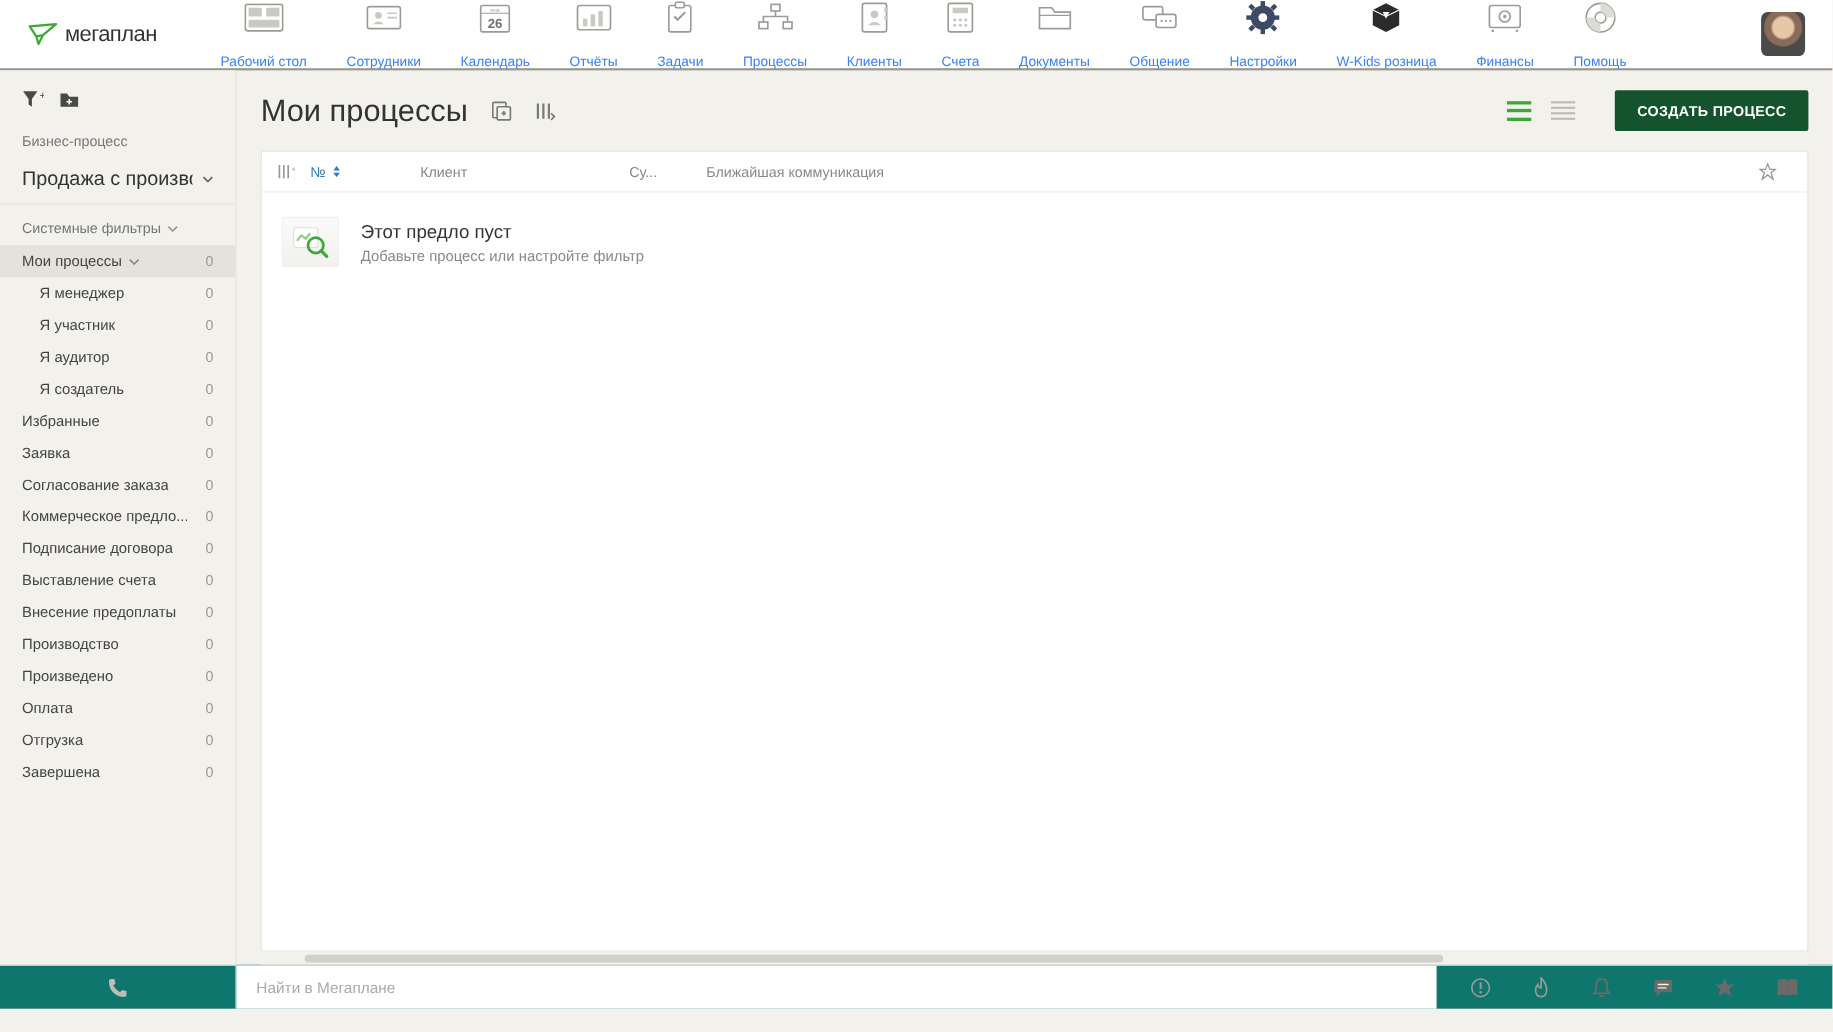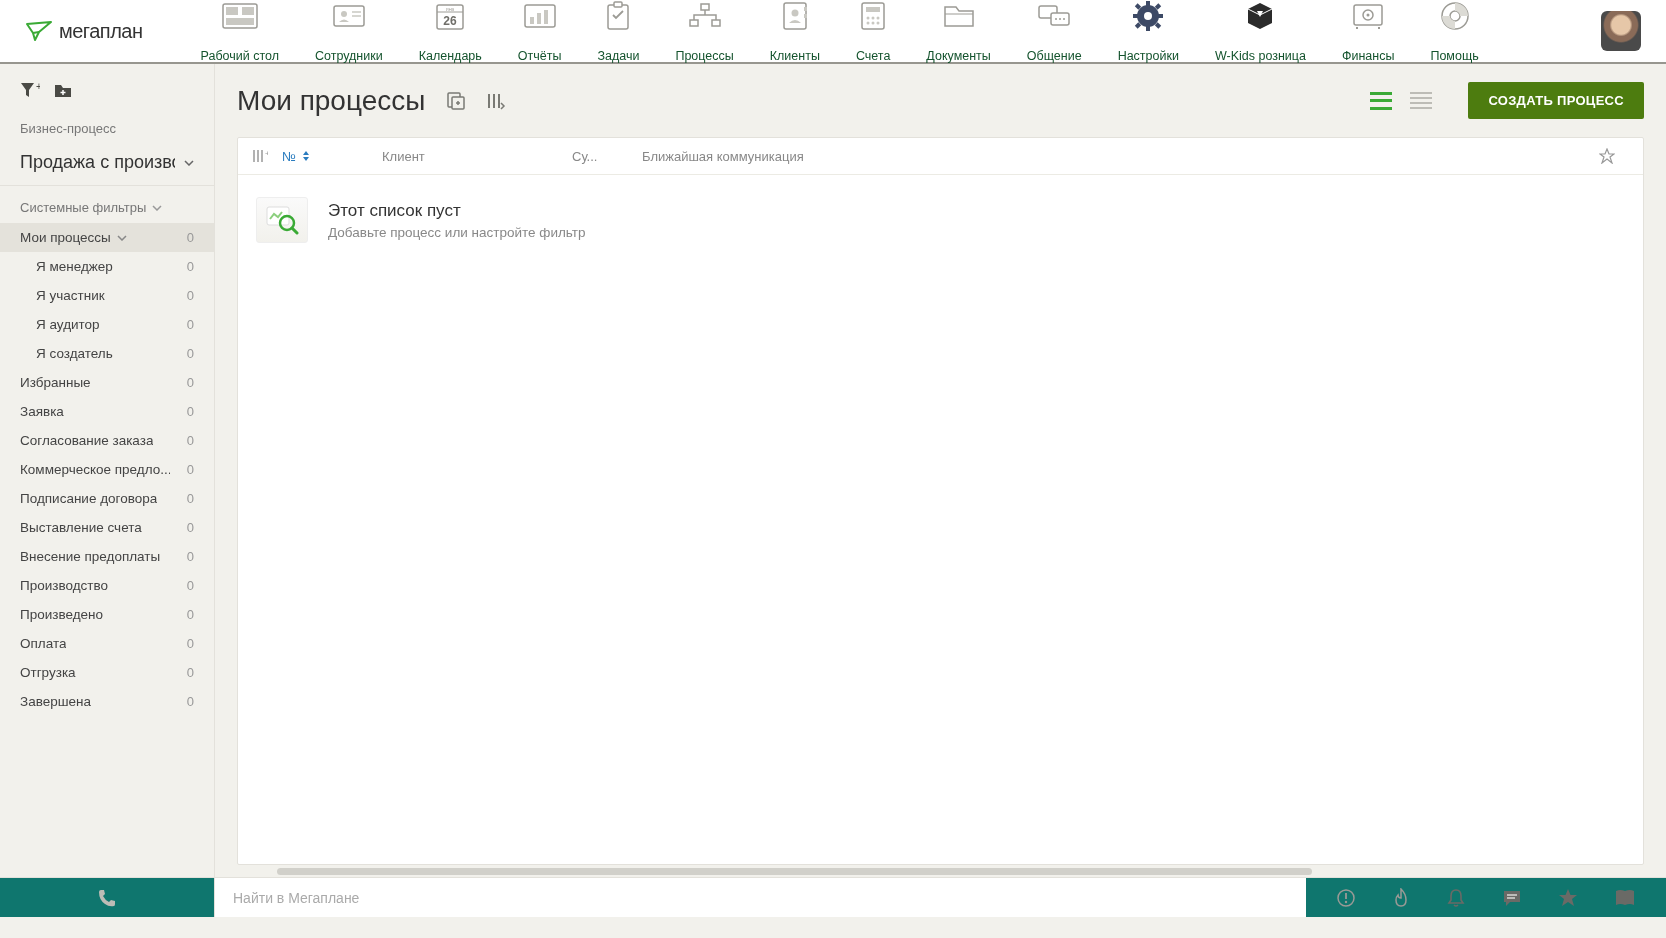--- a/index.html
+++ b/index.html
@@ -50,21 +50,21 @@
 .nav-item .nav-icon {
   height: 34px;
   display: flex;
   align-items: center;
   justify-content: flex-end;
   margin-bottom: 16px;
   color: #8a8a85;
 }
 .nav-item .nav-label {
   font-size: 12.5px;
-  color: #14532d;
+  color: #3b82f6;
   white-space: nowrap;
 }
 .avatar {
   width: 40px; height: 40px;
   border-radius: 6px;
   background: radial-gradient(circle at 50% 35%, #e6c7a8 0 28%, #8a6b58 35% 50%, #4a4a4a 55% 100%);
   margin-left: auto;
 }
 
 .main {
@@ -185,21 +185,21 @@
   cursor: pointer;
 }
 .view-toggle span {
   height: 3px;
   background: #bdbcb6;
   display: block;
 }
 .view-toggle.green span { background: #3aaa35; }
 .view-toggle.compact span { height: 2px; }
 .create-btn {
-  background: #4d7c0f;
+  background: #14532d;
   color: #fff;
   border: none;
   padding: 11px 20px;
   font-size: 13px;
   font-weight: 600;
   letter-spacing: 0.3px;
   cursor: pointer;
   margin-left: 18px;
   border-radius: 2px;
 }
@@ -669,21 +669,21 @@
       <div class="empty">
         <div class="empty-icon-box">
           <svg width="34" height="30" viewBox="0 0 34 30">
               <rect x="2" y="2" width="22" height="18" rx="2" fill="#fff" stroke="#ddd"></rect>
               <polyline points="5,14 9,9 13,12 17,7" fill="none" stroke="#8ccf7e" stroke-width="2"></polyline>
               <circle cx="22" cy="18" r="7" fill="none" stroke="#3aaa35" stroke-width="2.5"></circle>
               <line x1="27" y1="23" x2="32" y2="28" stroke="#3aaa35" stroke-width="3" stroke-linecap="round"></line>
             </svg>
         </div>
         <div>
-          <div class="empty-title">Этот список пуст</div>
+          <div class="empty-title">Этот предло пуст</div>
           <div class="empty-sub">Добавьте процесс или настройте фильтр</div>
         </div>
       </div>
     </div>
     <div class="hscroll">
       <div class="hscroll-thumb"></div>
     </div>
   </div>
 </div>
 

